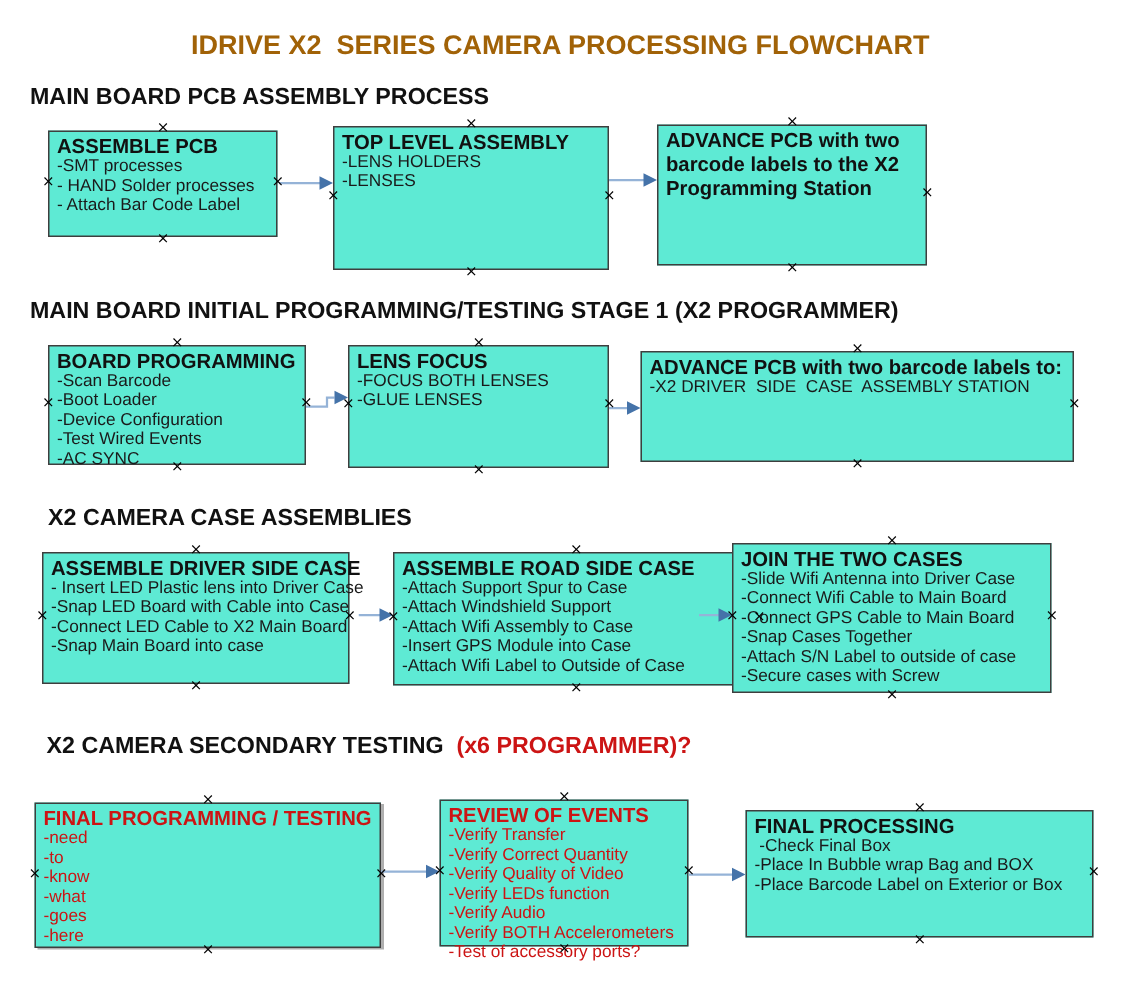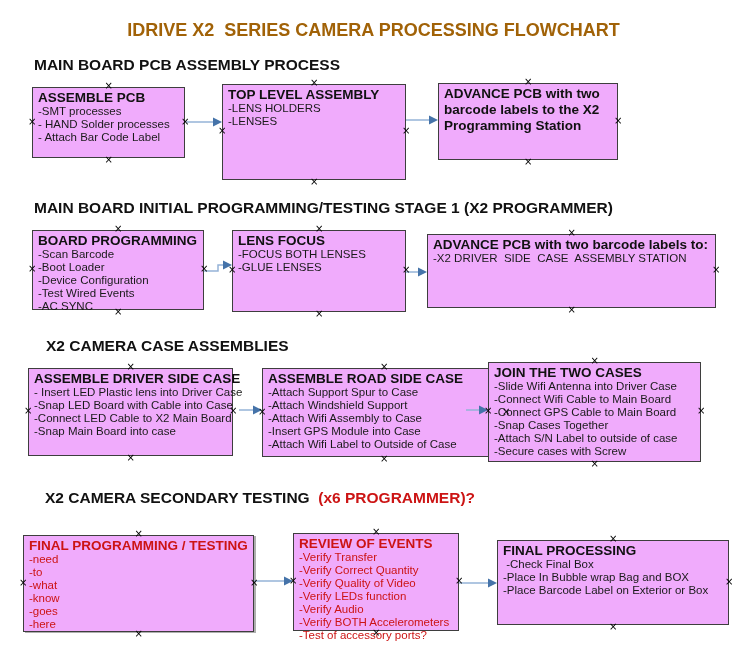--- a/index.html
+++ b/index.html
@@ -5,25 +5,25 @@
   html,body{margin:0;padding:0;background:#ffffff;}
   .canvas{
     position:relative;width:747px;height:662px;background:#ffffff;
     font-family:"Liberation Sans", sans-serif;color:#000;overflow:hidden;
   }
   .title{
     position:absolute;left:0;right:0;top:20px;text-align:center;
     font-size:18px;font-weight:bold;white-space:pre;color:#a16207;
   }
   .sec-heading{
-    position:absolute;font-size:15.5px;font-weight:bold;white-space:pre;color:#111;margin-left:14px;
+    position:absolute;font-size:15.5px;font-weight:bold;white-space:pre;color:#111;
   }
   .sec-heading .red-part{color:#cc1414;}
   .box{
-    position:absolute;background:#f0abfc;border:1.5px solid #3e3e3e;
+    position:absolute;background:#5eead4;border:1.5px solid #3e3e3e;
     box-sizing:border-box;padding:2px 5px 0 5px;
   }
   .box-title{
     font-size:13.5px;font-weight:bold;line-height:15px;white-space:nowrap;color:#111;
   }
   .box-title.wrap{white-space:normal;line-height:16px;}
   .box-item{
     font-size:11.5px;line-height:13px;white-space:pre;color:#1a1a1a;
   }
   .box.red .box-title,.box.red .box-item{color:#cc1414;}
@@ -63,21 +63,21 @@
   <div class="box" style="left:222px;top:84px;width:184px;height:96px">
     <span class="handle ht"></span>
       <span class="handle hb"></span>
       <span class="handle hl"></span>
       <span class="handle hr"></span>
     <div class="box-title">TOP LEVEL ASSEMBLY</div>
     <div class="box-item">-LENS HOLDERS</div>
     <div class="box-item">-LENSES</div>
   </div>
 
-  <div class="box" style="left:438px;top:83px;width:180px;height:77px">
+  <div class="box" style="left:438px;top:83px;width:180px;height:94px">
     <span class="handle ht"></span>
       <span class="handle hb"></span>
       <span class="handle hr"></span>
     <div class="box-title wrap">ADVANCE PCB with two barcode labels to the X2 Programming Station</div>
   </div>
 
   <div class="box" style="left:32px;top:230px;width:172px;height:80px">
     <span class="handle ht"></span>
       <span class="handle hb"></span>
       <span class="handle hl"></span>
@@ -148,22 +148,22 @@
   </div>
 
   <div class="box red" style="left:23px;top:535px;width:231px;height:97px;box-shadow:2px 1px 0 rgba(110,110,110,0.55)">
     <span class="handle ht"></span>
       <span class="handle hb"></span>
       <span class="handle hl"></span>
       <span class="handle hr"></span>
     <div class="box-title">FINAL PROGRAMMING / TESTING</div>
     <div class="box-item">-need</div>
     <div class="box-item">-to</div>
+    <div class="box-item">-know</div>
     <div class="box-item">-what</div>
-    <div class="box-item">-know</div>
     <div class="box-item">-goes</div>
     <div class="box-item">-here</div>
   </div>
 
   <div class="box red" style="left:293px;top:533px;width:166px;height:98px">
     <span class="handle ht"></span>
       <span class="handle hb"></span>
       <span class="handle hl"></span>
       <span class="handle hr"></span>
     <div class="box-title">REVIEW OF EVENTS</div>

